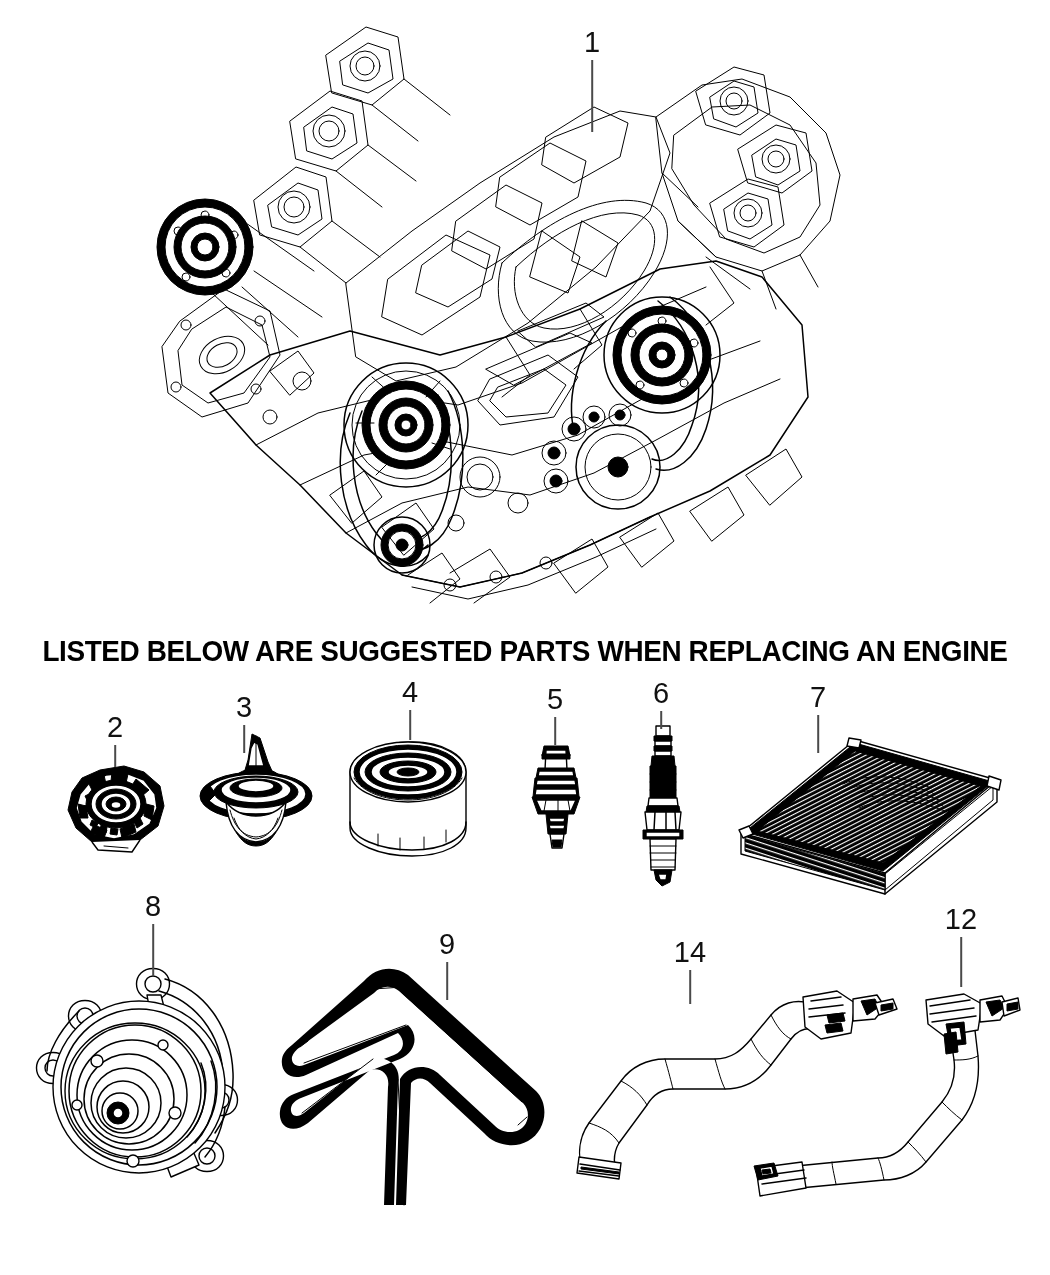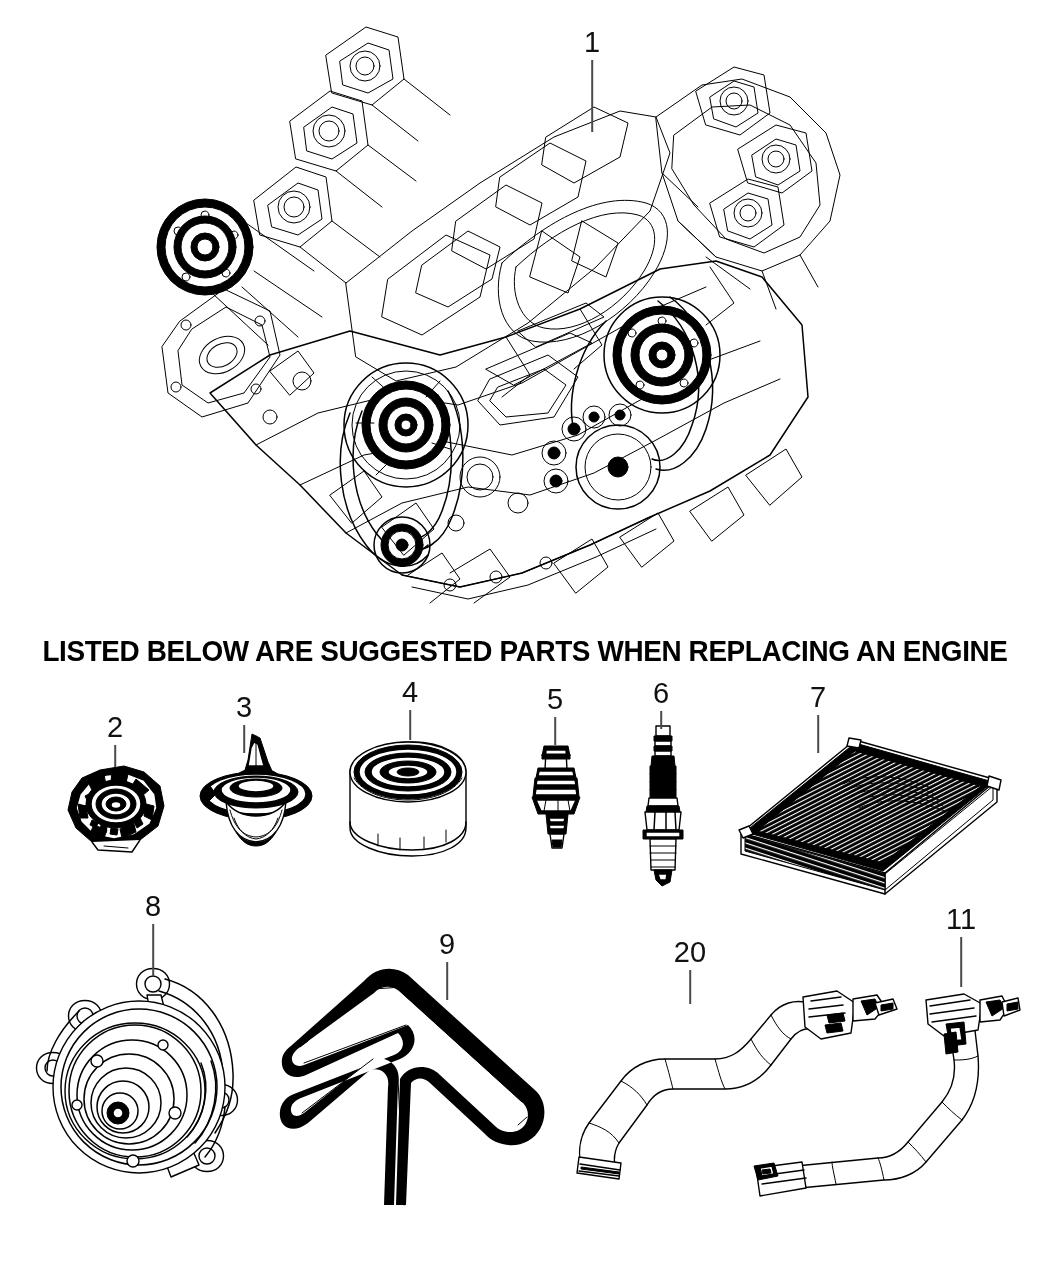--- a/index.html
+++ b/index.html
@@ -657,21 +657,21 @@
         <path class="fill-b" d="M252 30 L268 28 L270 36 L254 38 Z"></path>
         <path class="fill-b" d="M250 40 L266 38 L268 46 L252 48 Z"></path>
         <path class="fill-w" d="M278 14 L302 10 L310 22 L300 34 L278 36 Z"></path>
         <path class="fill-b" d="M286 16 L300 14 L304 22 L292 30 Z"></path>
         <path class="fill-w" d="M300 18 L318 14 L322 24 L304 30 Z"></path>
         <path class="fill-b" d="M306 20 L318 18 L318 24 L306 26 Z"></path>
       </g>
     </svg>
   </div>
   <div class="callout">
-    <div class="num" style="left:690px;top:938px;">20</div>
+    <div class="num" style="left:690px;top:938px;">14</div>
     <div class="leader" style="left:690px;top:970px;height:34px;"></div>
   </div>
 
   <div style="position:absolute;left:730px;top:990px;width:290px;height:225px;">
     <svg width="290" height="225" viewBox="0 0 290 225">
 
       <path class="fill-w" d="
         M 216 20
         C 228 16 240 20 244 32
         L 248 66
@@ -713,17 +713,17 @@
       <g>
         <path class="fill-w" d="M26 178 L72 172 L76 198 L30 206 Z"></path>
         <path class="ln" d="M30 186 L74 180 M32 194 L76 188"></path>
         <path class="fill-b" d="M24 176 L44 173 L48 186 L28 190 Z"></path>
         <path class="fill-w" d="M30 178 L42 176 L44 184 L32 186 Z"></path>
         <path class="fill-b" d="M32 180 L40 179 L41 183 L33 184 Z"></path>
       </g>
     </svg>
   </div>
   <div class="callout">
-    <div class="num" style="left:961px;top:905px;">11</div>
+    <div class="num" style="left:961px;top:905px;">12</div>
     <div class="leader" style="left:961px;top:937px;height:50px;"></div>
   </div>
 
 </div>
 
 </body></html>

